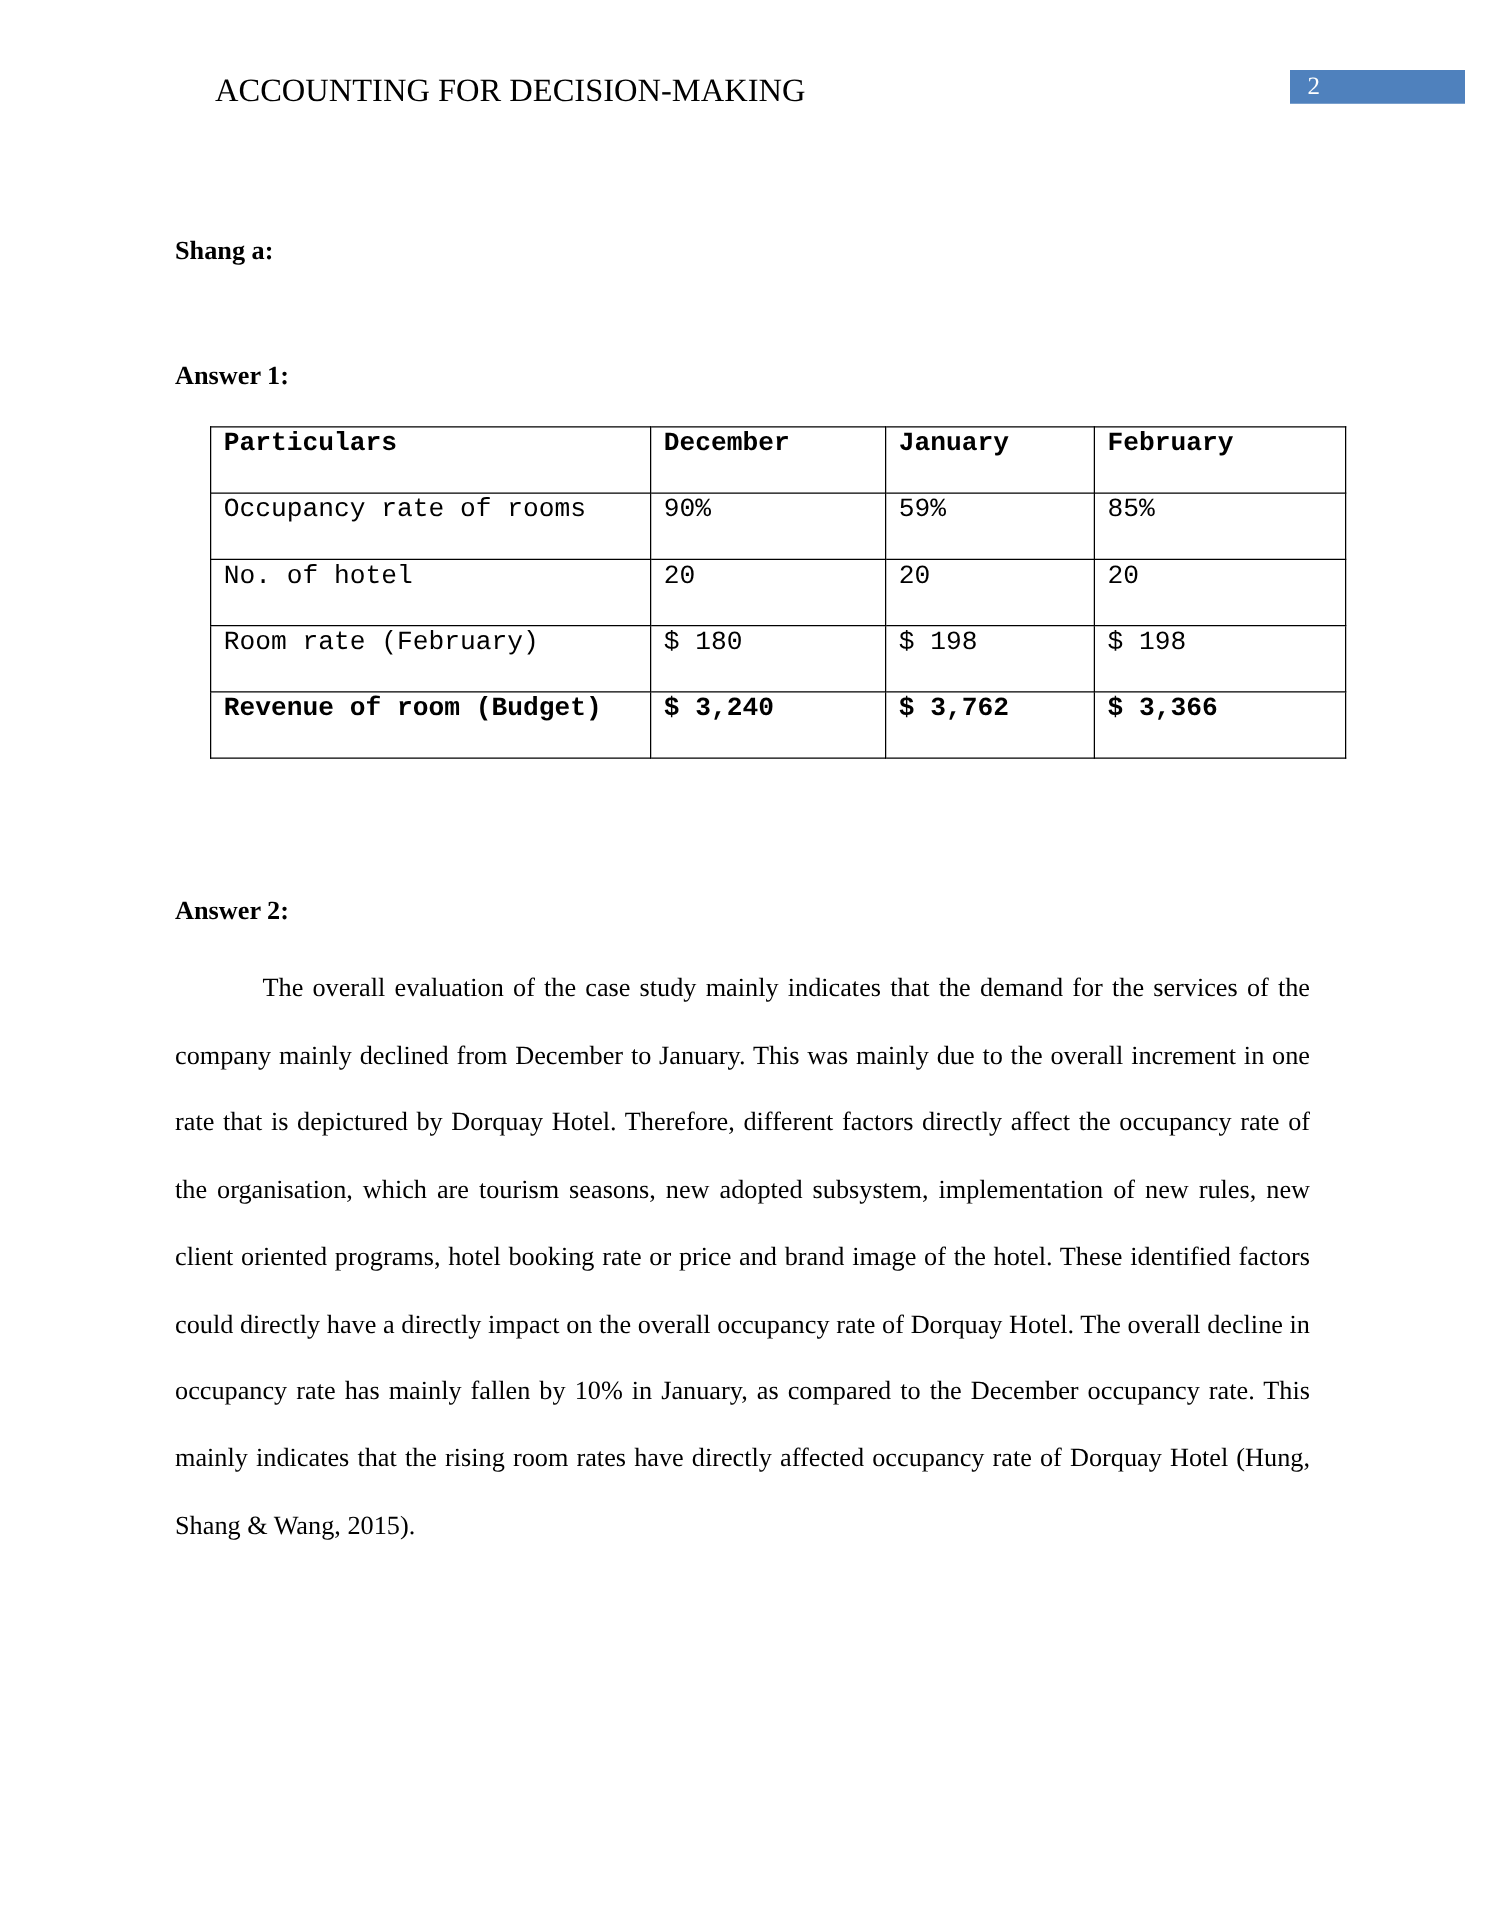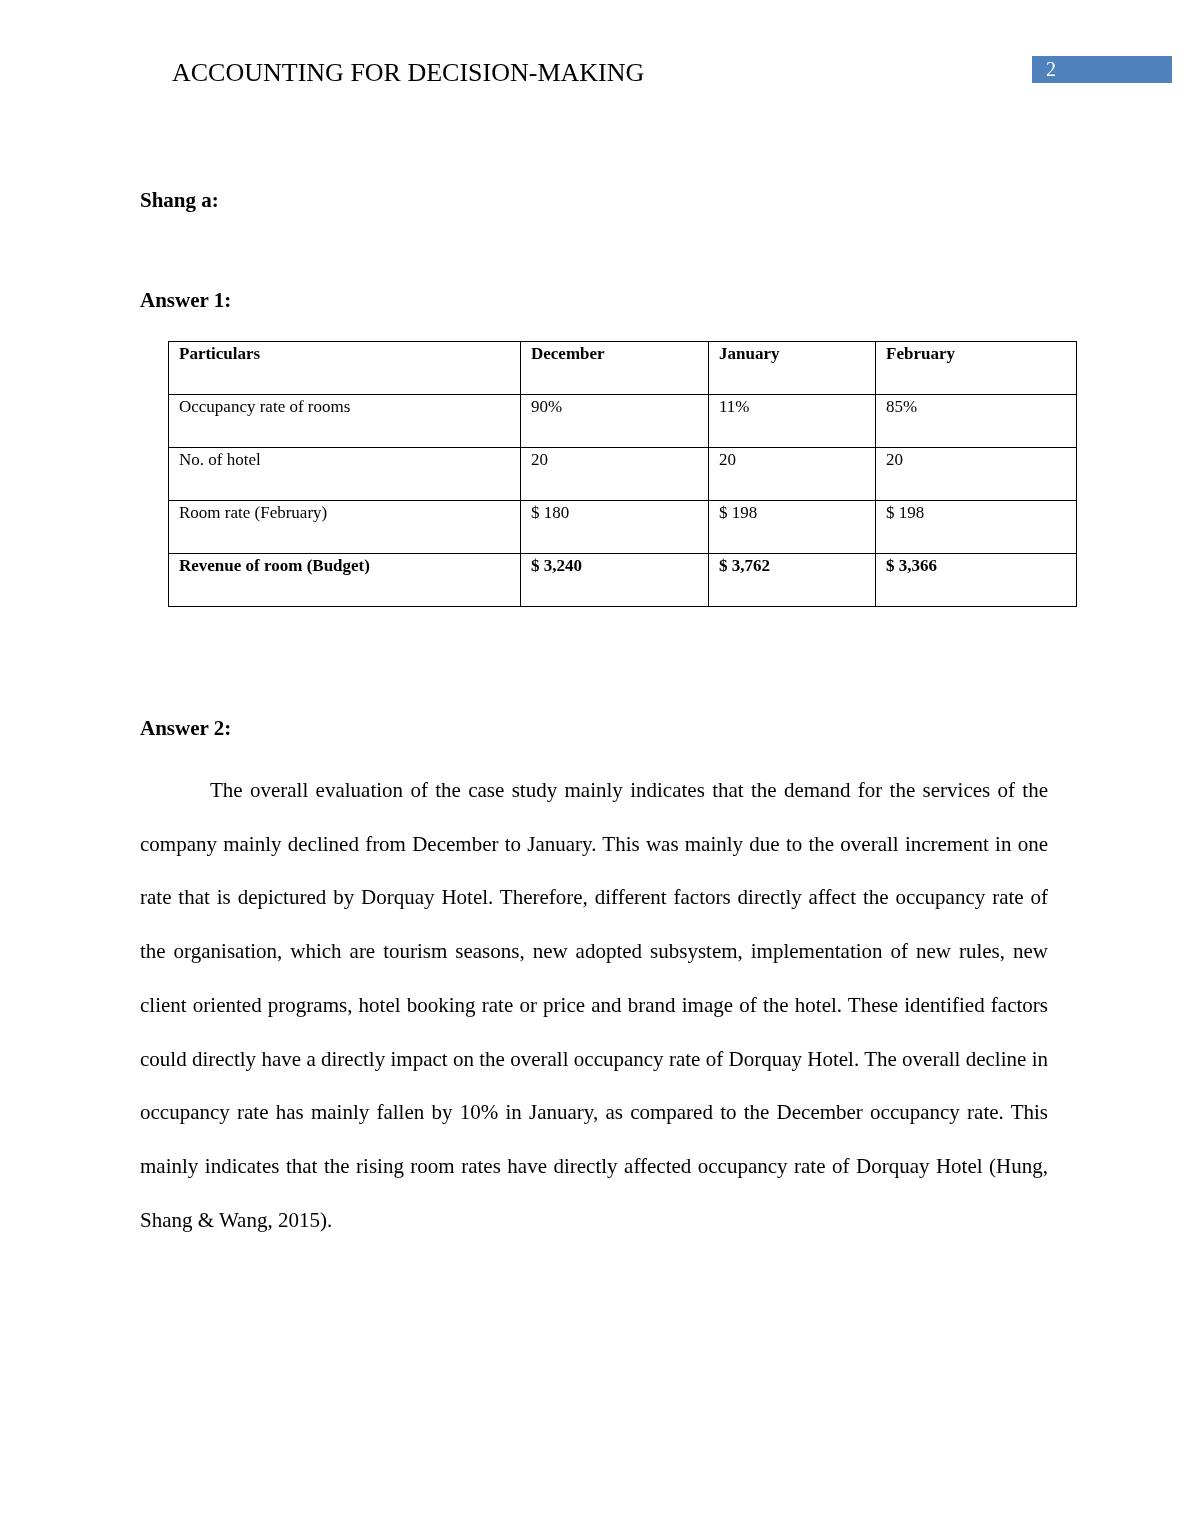--- a/index.html
+++ b/index.html
@@ -14,21 +14,21 @@
   .page-num-box {
     position: absolute; left: 1032px; top: 56px; width: 140px; height: 27px;
     background: #4f81bd; color: #ffffff; font-size: 20px;
     box-sizing: border-box; padding-left: 14px; line-height: 27px;
   }
   .heading {
     position: absolute; left: 140px; font-weight: bold; font-size: 21px; white-space: nowrap;
   }
   table.data {
     position: absolute; left: 168px; top: 341px;
-    border-collapse: collapse; font-size: 17px;
+    border-collapse: collapse; font-size: 21px; font-family: Liberation Mono, monospace;
   }
   table.data td {
     border: 1px solid #000; vertical-align: top; height: 53px;
     padding: 2px 10px 0 10px; box-sizing: border-box;
   }
   table.data td.c0 { width: 352px; }
   table.data td.c1 { width: 188px; }
   table.data td.c2 { width: 167px; }
   table.data td.c3 { width: 201px; }
   table.data td.num { text-align: left; }
@@ -54,21 +54,21 @@
   <tbody>
       <tr class="bold">
     <td class="c0">Particulars</td>
     <td class="c1">December</td>
     <td class="c2">January</td>
     <td class="c3">February</td>
   </tr>
   <tr>
     <td class="c0">Occupancy rate of rooms</td>
     <td class="c1 num">90%</td>
-    <td class="c2 num">11%</td>
+    <td class="c2 num">59%</td>
     <td class="c3 num">85%</td>
   </tr>
   <tr>
     <td class="c0">No. of hotel</td>
     <td class="c1 num">20</td>
     <td class="c2 num">20</td>
     <td class="c3 num">20</td>
   </tr>
   <tr>
     <td class="c0">Room rate (February)</td>

